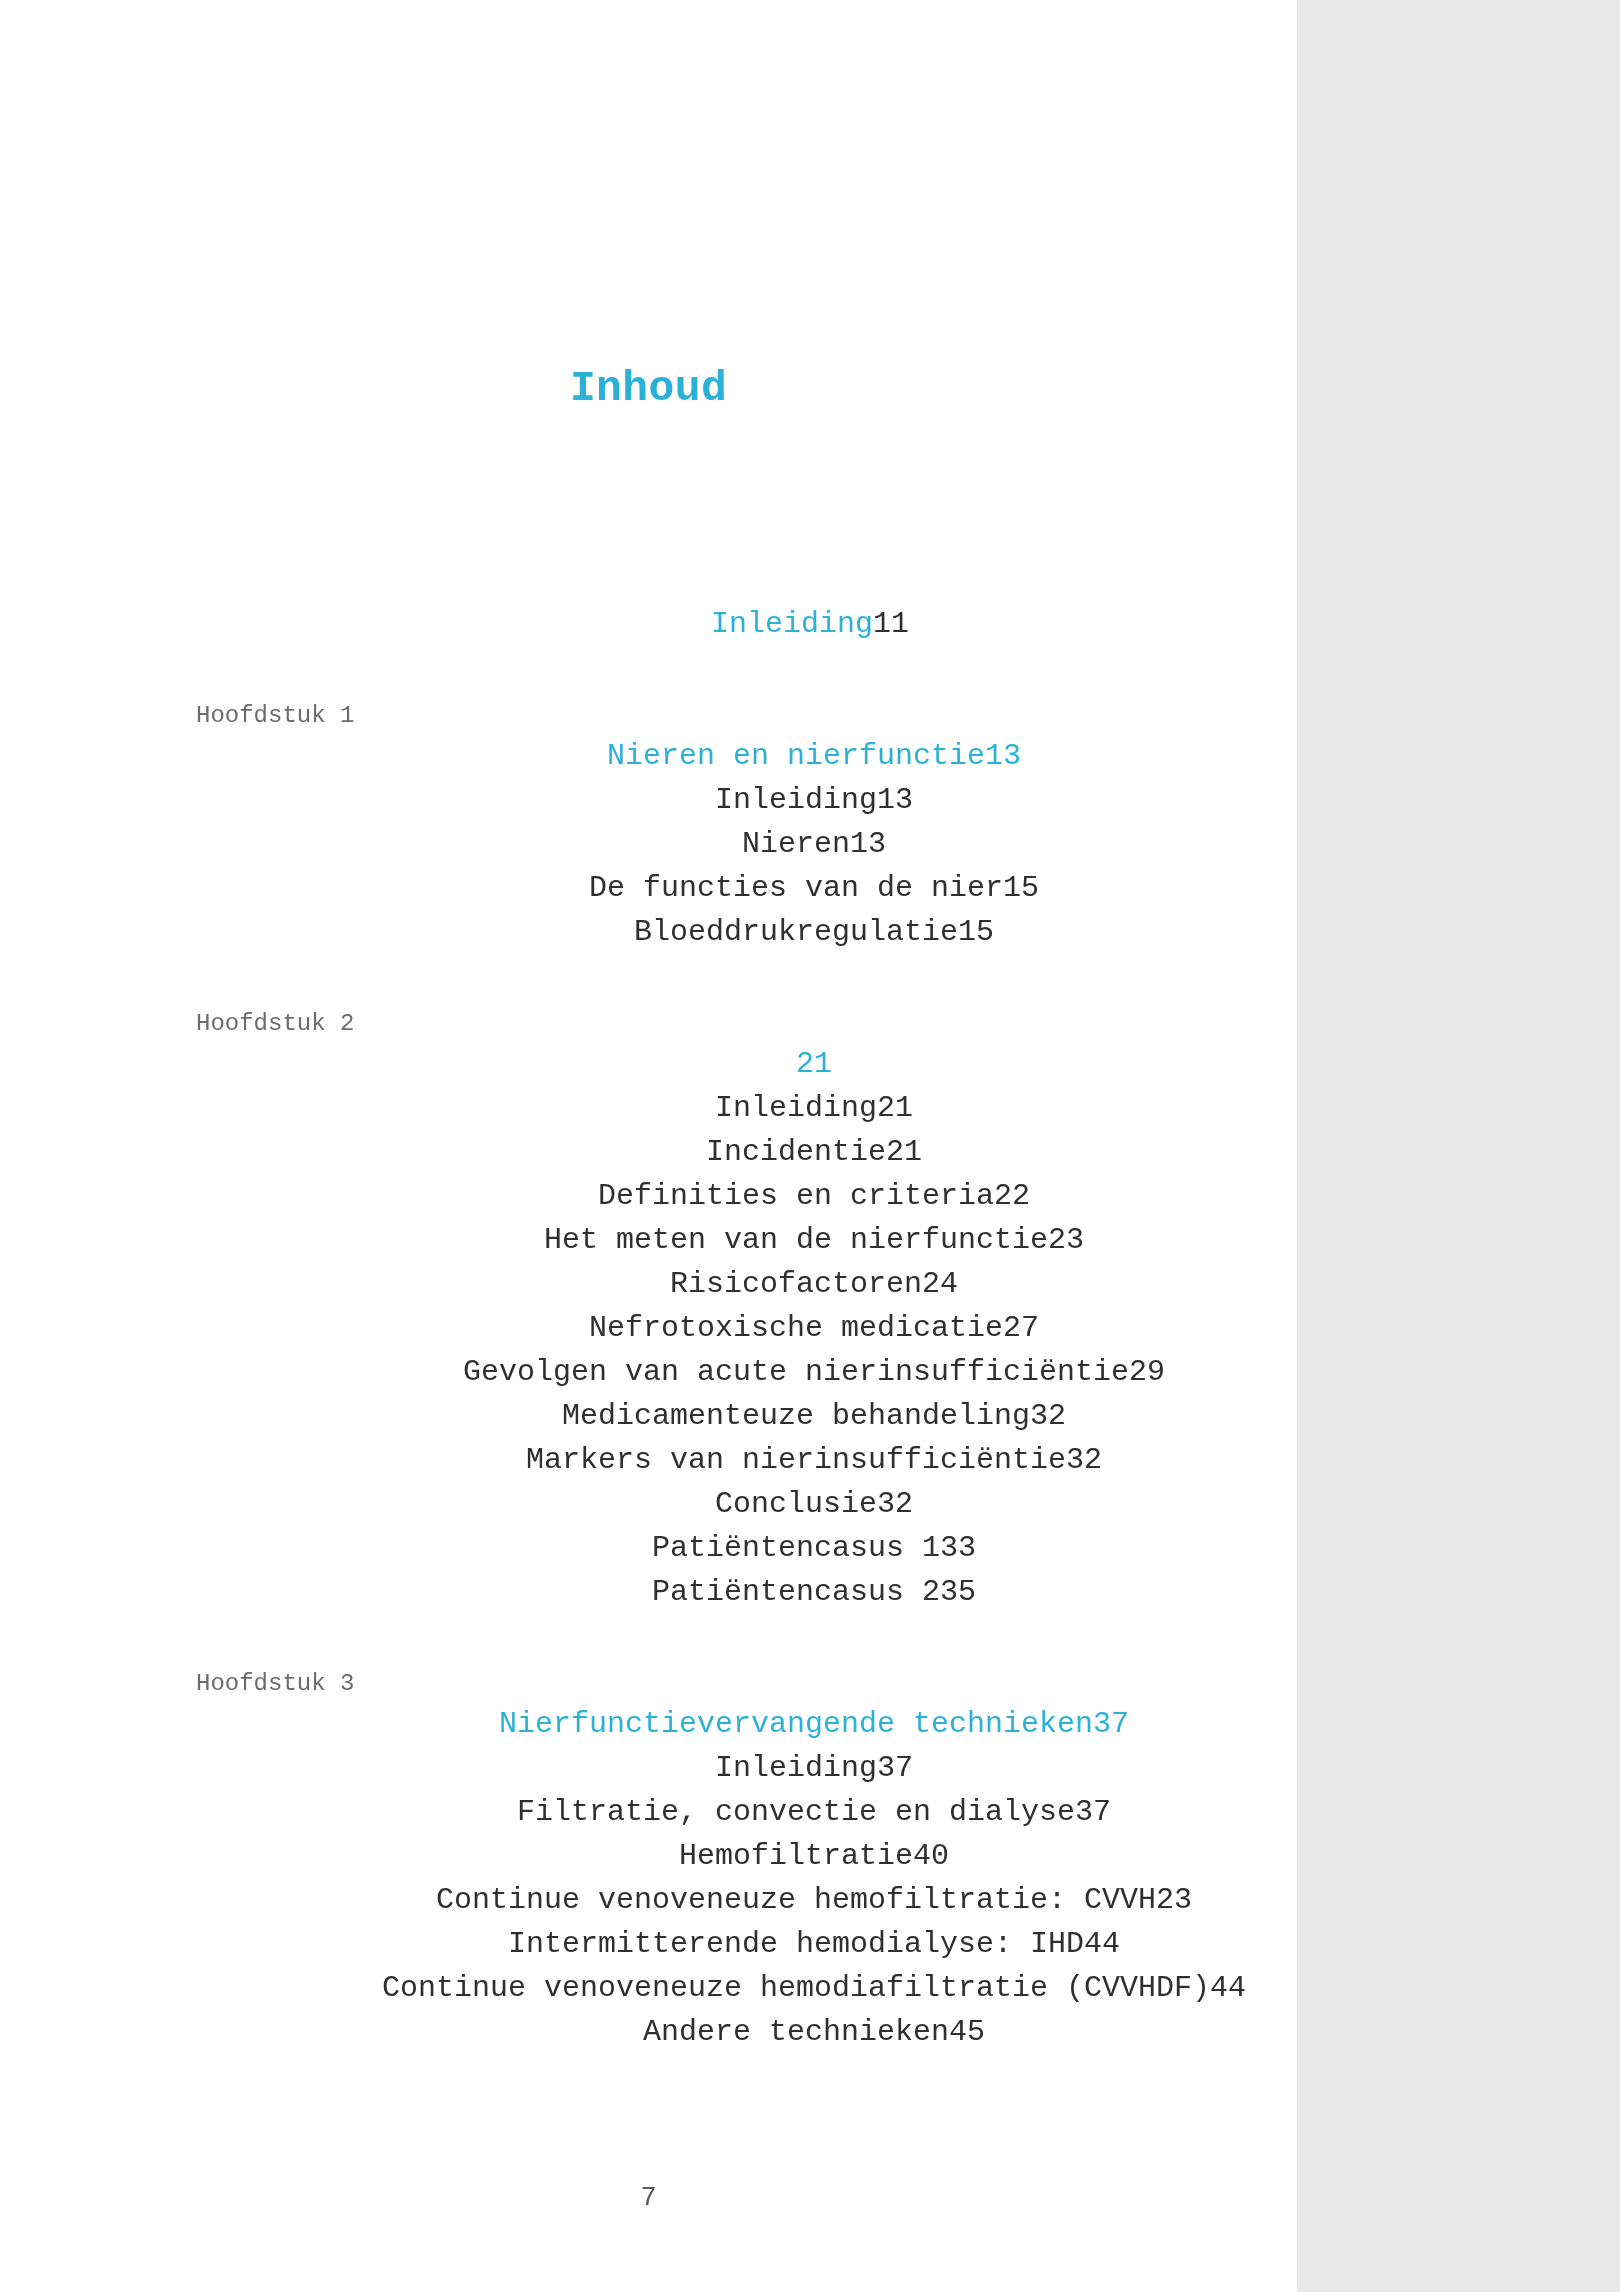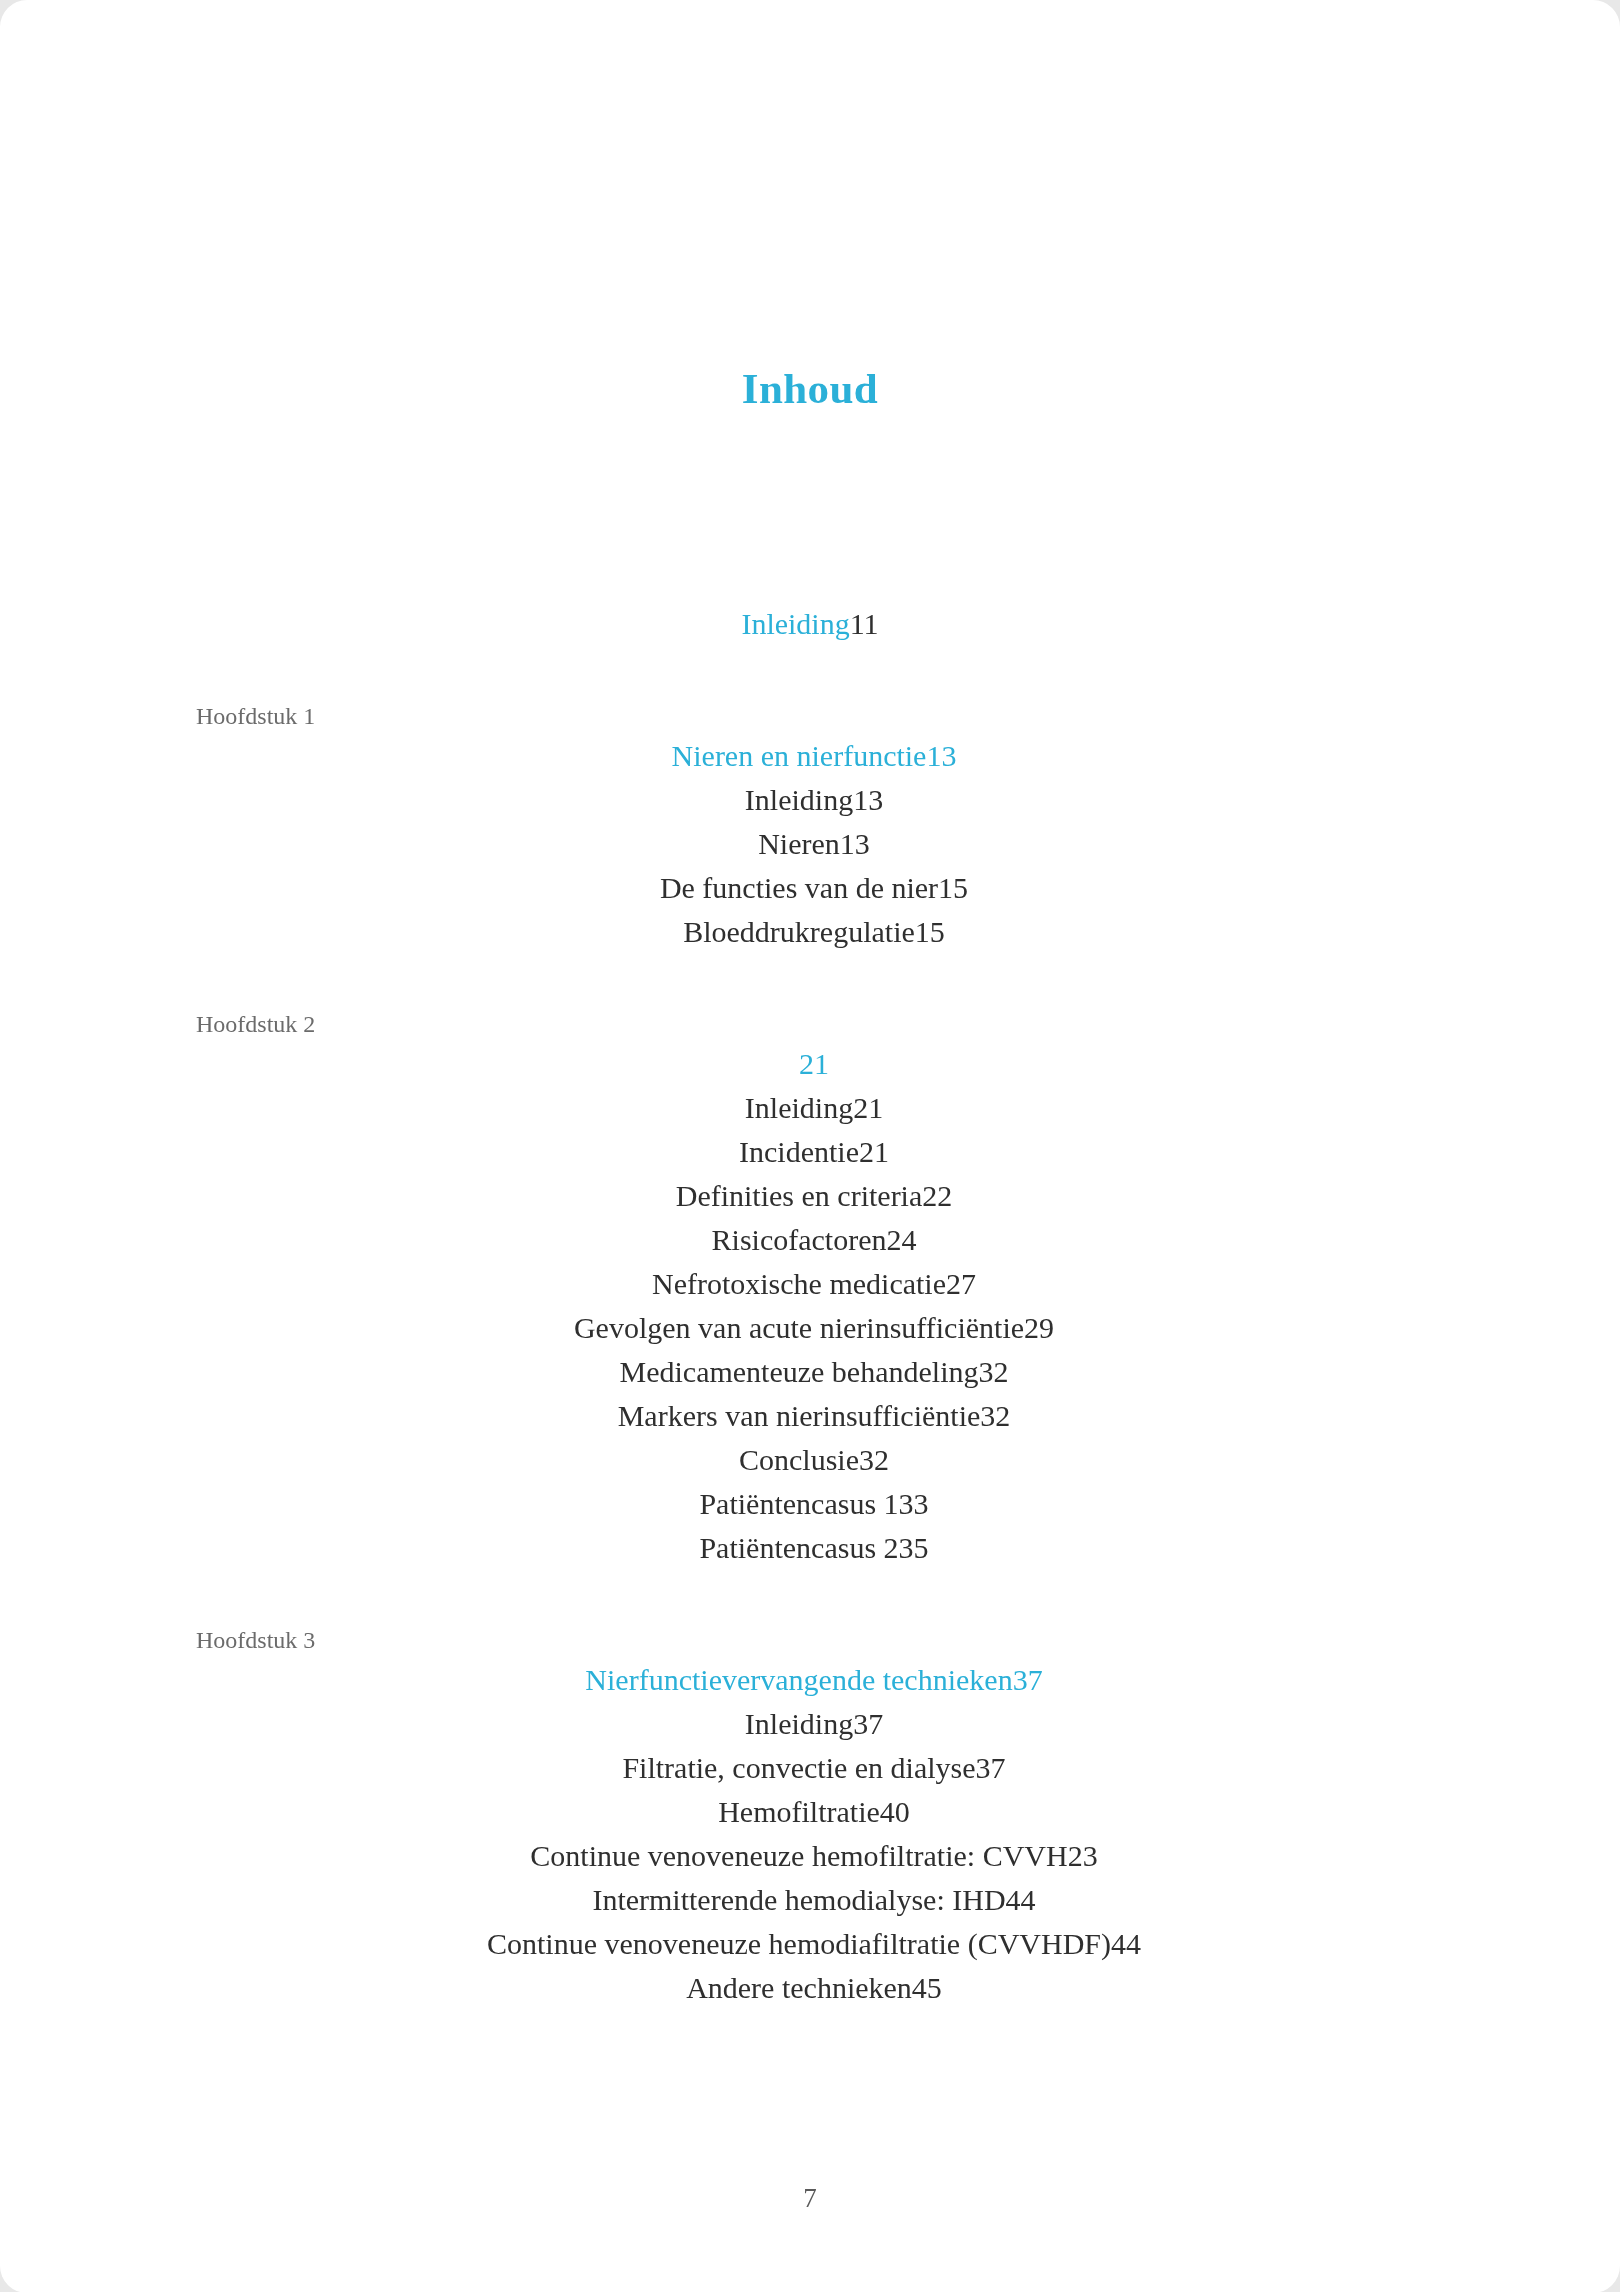--- a/index.html
+++ b/index.html
@@ -1,25 +1,24 @@
 <!DOCTYPE html>
 <html style="font-size:14.3px"><head>
 <meta charset="utf-8">
 <style>
   * { margin: 0; padding: 0; box-sizing: border-box; }
   html, body { background: #e8e8e8; }
   .page {
     position: relative;
-    width: 1620px;
+    width: 1297px;
     height: 2293px;
     background: #ffffff;
-    font-family: Liberation Serif, serif;
+    font-family: Liberation Mono, monospace;
     color: #2f2f2f;
     overflow: hidden;
-    border-radius: 27px;
   }
   .doc-title {
     position: absolute;
     top: 365px;
     left: 0;
     width: 100%;
     text-align: center;
     font-size: 43px;
     line-height: 47px;
     font-weight: 600;
@@ -110,20 +109,24 @@
       </div>
       <div class="row">
         <span class="entry-label">Incidentie</span>
         <span class="entry-page">21</span>
       </div>
       <div class="row">
         <span class="entry-label">Definities en criteria</span>
         <span class="entry-page">22</span>
       </div>
       <div class="row">
+        <span class="entry-label">Het meten van de nierfunctie</span>
+        <span class="entry-page">23</span>
+      </div>
+      <div class="row">
         <span class="entry-label">Risicofactoren</span>
         <span class="entry-page">24</span>
       </div>
       <div class="row">
         <span class="entry-label">Nefrotoxische medicatie</span>
         <span class="entry-page">27</span>
       </div>
       <div class="row">
         <span class="entry-label">Gevolgen van acute nierinsufficiëntie</span>
         <span class="entry-page">29</span>

